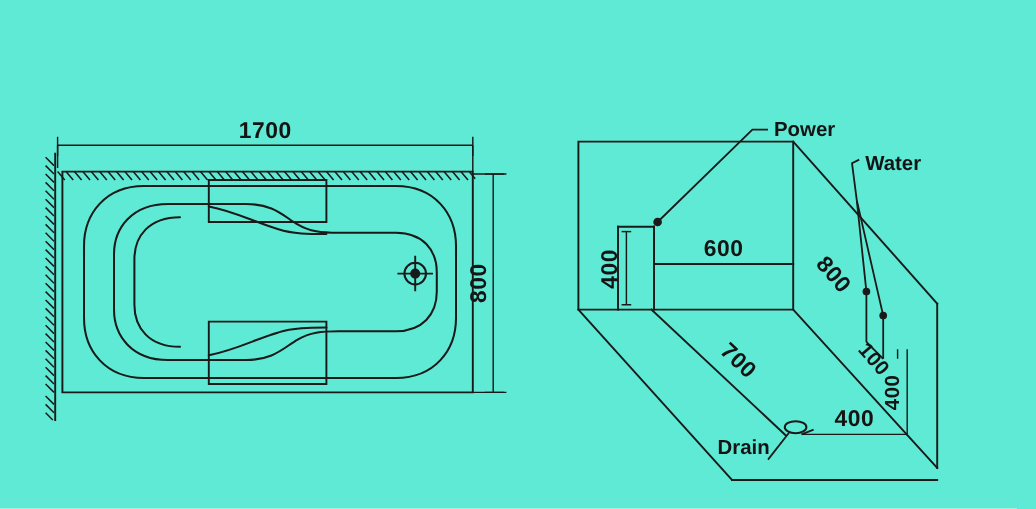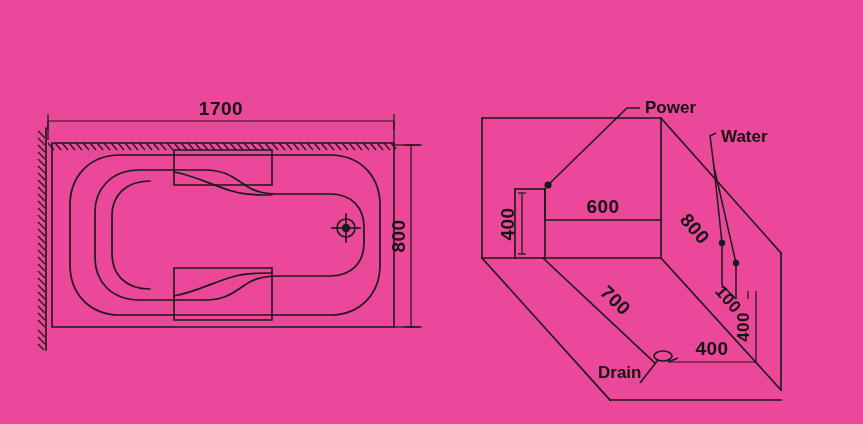--- a/index.html
+++ b/index.html
@@ -11,21 +11,21 @@
   body {
     width: 863px;
     height: 424px;
     overflow: hidden;
     font-family: "Liberation Sans", sans-serif;
   }
   #drawing-root {
     position: relative;
     width: 863px;
     height: 424px;
-    background: #ec4899;
+    background: #5eead4;
   }
   svg.sheet {
     display: block;
     width: 863px;
     height: 424px;
   }
   .ln {
     fill: none;
     stroke: #1a1a1a;
     stroke-width: 1.6;

